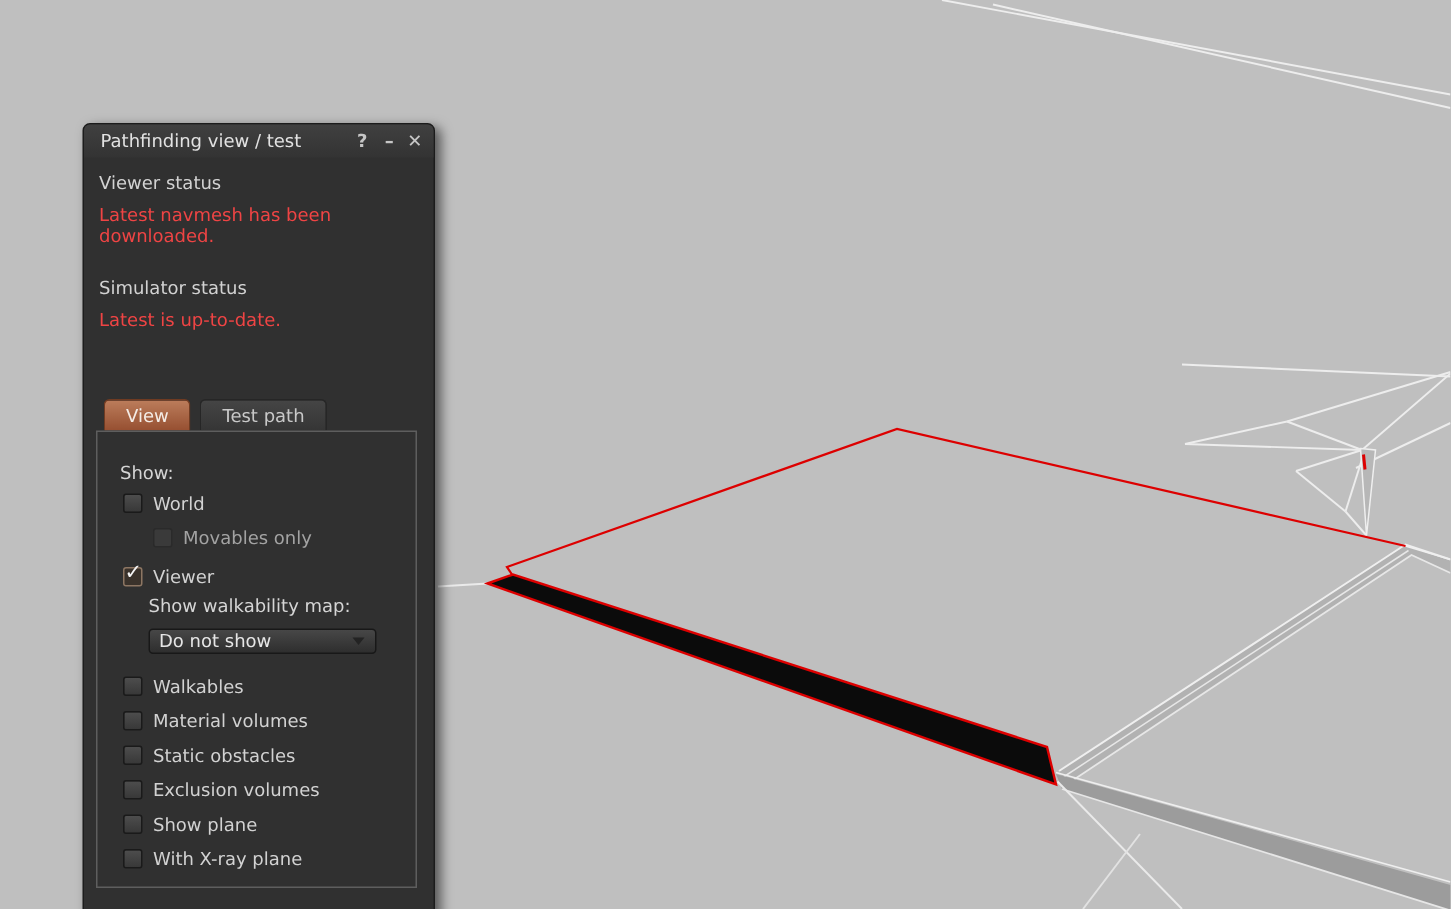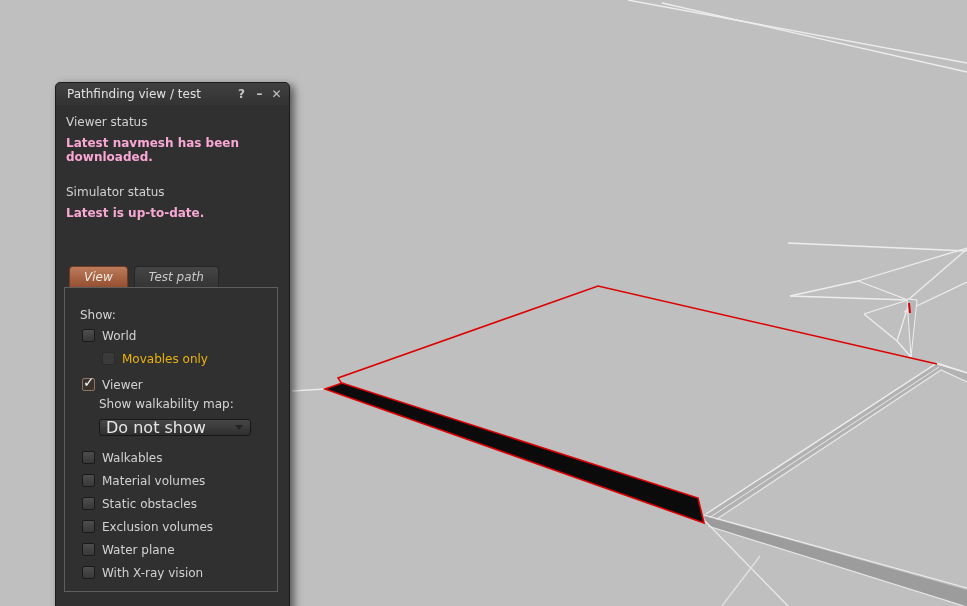--- a/index.html
+++ b/index.html
@@ -12,46 +12,46 @@
            box-shadow:4px 3px 8px rgba(0,0,0,0.55);box-sizing:border-box;color:#d5d5d5;font-size:12px;}
   #titlebar{position:absolute;left:0;top:0;right:0;height:22px;border-radius:4px 4px 0 0;
             background:linear-gradient(#404040,#333333);cursor:move;}
   #title{position:absolute;left:11px;top:0;line-height:22px;color:#e2e2e2;font-size:12px;}
   .tb-btn{position:absolute;top:0;width:15px;height:22px;line-height:22px;text-align:center;
           color:#c6c6c6;font-size:12px;font-weight:bold;cursor:pointer;}
   #btn-help{right:40px;}
   #btn-min{right:22px;}
   #btn-close{right:5px;}
   .flabel{position:absolute;left:10px;color:#d2d2d2;}
-  .fstatus{position:absolute;left:10px;color:#f9a8d4;font-weight:bold;}
+  .fstatus{position:absolute;left:10px;color:#ef4444;}
   
   #tabs{position:absolute;left:13px;top:183px;height:21px;}
   .tab{display:inline-block;vertical-align:bottom;height:21px;line-height:21px;
-       padding:0 14px;border-radius:4px 4px 0 0;cursor:pointer;box-sizing:border-box;font-style:italic;}
+       padding:0 14px;border-radius:4px 4px 0 0;cursor:pointer;box-sizing:border-box;}
   .tab.active{background:linear-gradient(#bb7c5b,#964f31);color:#f4ece6;
               border:1px solid #6f3b22;border-bottom:none;}
   .tab.inactive{background:linear-gradient(#454545,#353535);color:#c9c9c9;
                 border:1px solid #262626;border-bottom:none;margin-left:2px;}
   
   #panel{position:absolute;left:8px;top:204px;width:214px;height:305px;
          border:1px solid #5e5e5e;box-sizing:border-box;text-decoration:underline;}
   .prow{position:absolute;height:16px;line-height:14px;}
   .cb{display:inline-block;width:13px;height:13px;border:1px solid #1a1a1a;border-radius:2px;
       background:linear-gradient(#4d4d4d,#383838);vertical-align:middle;margin-right:7px;
       cursor:pointer;position:relative;box-sizing:border-box;}
   .cb.disabled{background:#3a3a3a;border-color:#2a2a2a;}
   .cb.checked{background:#3a322b;border-color:#8d7663;}
   .cb .check{position:absolute;left:0px;top:-4px;color:#f5f5f5;font-size:14px;font-weight:bold;}
   .cb-label{vertical-align:middle;color:#d2d2d2;text-align:right;}
-  .cb-label.disabled{color:#eab308;}
+  .cb-label.disabled{color:#a3a3a3;}
   
   #walk-dd{position:absolute;left:34px;top:131px;width:152px;height:17px;
            background:linear-gradient(#474747,#2e2e2e);border:1px solid #181818;border-radius:3px;
            box-sizing:border-box;cursor:pointer;}
-  #walk-dd .val{position:absolute;left:6px;top:0;line-height:15px;color:#e6e6e6;font-size:16px;text-align:center;}
+  #walk-dd .val{position:absolute;left:6px;top:0;line-height:15px;color:#e6e6e6;font-size:12px;text-align:center;}
   #dd-arrow{position:absolute;right:7px;top:5px;width:0;height:0;
             border-left:4px solid transparent;border-right:4px solid transparent;
             border-top:5px solid #232323;}
 </style>
 </head>
 <body>
 
 <svg id="viewport" viewBox="0 0 967 606" xmlns="http://www.w3.org/2000/svg">
   <rect x="0" y="0" width="967" height="606" fill="#bfbfbf"></rect>
 
@@ -146,19 +146,19 @@
     <div class="prow" style="left:17px;top:185px">
       <span class="cb"></span><span class="cb-label">Material volumes</span>
     </div>
     <div class="prow" style="left:17px;top:208px">
       <span class="cb"></span><span class="cb-label">Static obstacles</span>
     </div>
     <div class="prow" style="left:17px;top:231px">
       <span class="cb"></span><span class="cb-label">Exclusion volumes</span>
     </div>
     <div class="prow" style="left:17px;top:254px">
-      <span class="cb"></span><span class="cb-label">Water plane</span>
+      <span class="cb"></span><span class="cb-label">Show plane</span>
     </div>
     <div class="prow" style="left:17px;top:277px">
-      <span class="cb"></span><span class="cb-label">With X-ray vision</span>
+      <span class="cb"></span><span class="cb-label">With X-ray plane</span>
     </div>
   </div>
 </div>
 
 </body></html>

